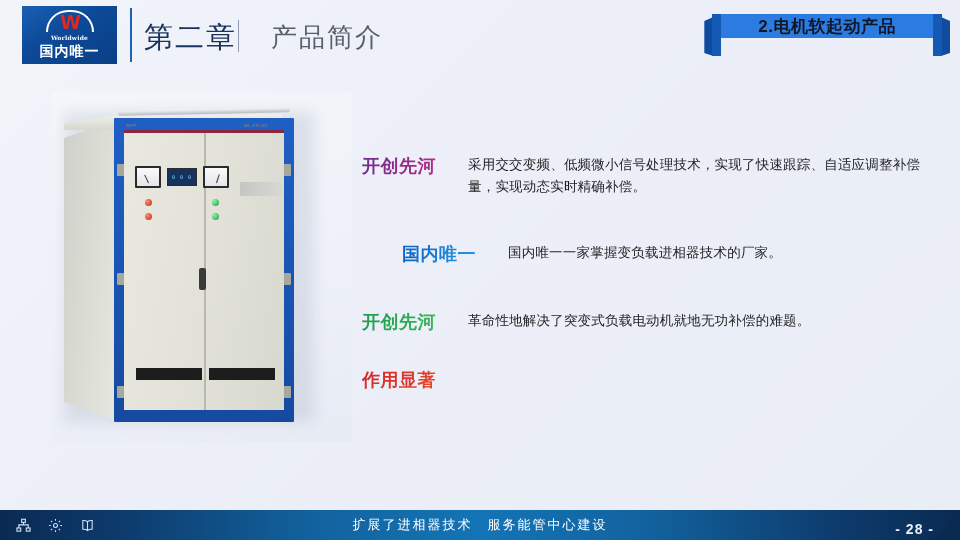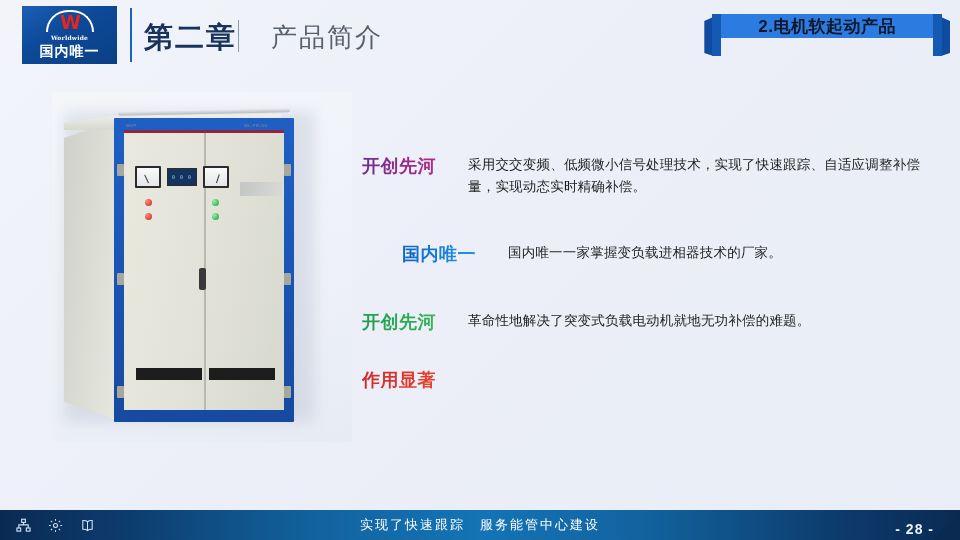--- a/index.html
+++ b/index.html
@@ -56,21 +56,21 @@
     color: #ffffff; font-size: 14px; font-weight: bold;
     letter-spacing: 1px; margin-top: 2px;
   }
   .header-divider {
     position: absolute; left: 130px; top: 8px;
     width: 2px; height: 54px;
     background: #1d63b8;
   }
   .chapter-title {
     position: absolute; left: 144px; top: 18px;
-    font-size: 29px; font-weight: bold;
+    font-size: 29px; font-weight: normal;
     color: #17325c; letter-spacing: 2px;
   }
   .title-sep {
     position: absolute; left: 238px; top: 20px;
     width: 1px; height: 32px;
     background: #8d99ae;
   }
   .chapter-sub {
     position: absolute; left: 248px; top: 20px;
     font-size: 26px; color: #58606c; letter-spacing: 2px; margin-left: 23px;
@@ -424,18 +424,18 @@
         </svg>
       </span>
       <span>
         <svg width="15" height="15" viewBox="0 0 24 24" fill="none" stroke="#cfe2f7" stroke-width="1.7">
           <path d="M12 6c-2-1.8-4.5-2.2-7.5-2v14c3-0.2 5.5 0.2 7.5 2 2-1.8 4.5-2.2 7.5-2V4c-3-0.2-5.5 0.2-7.5 2z"></path>
           <path d="M12 6v14"></path>
         </svg>
       </span>
     </div>
 
-    <div class="footer-slogan">实现了快速跟踪　服务能管中心建设</div>
+    <div class="footer-slogan">扩展了进相器技术　服务能管中心建设</div>
     <div class="footer-corner"></div>
     <div class="footer-page">- 28 -</div>
   </div>
 
 </div>
 
 </body></html>

